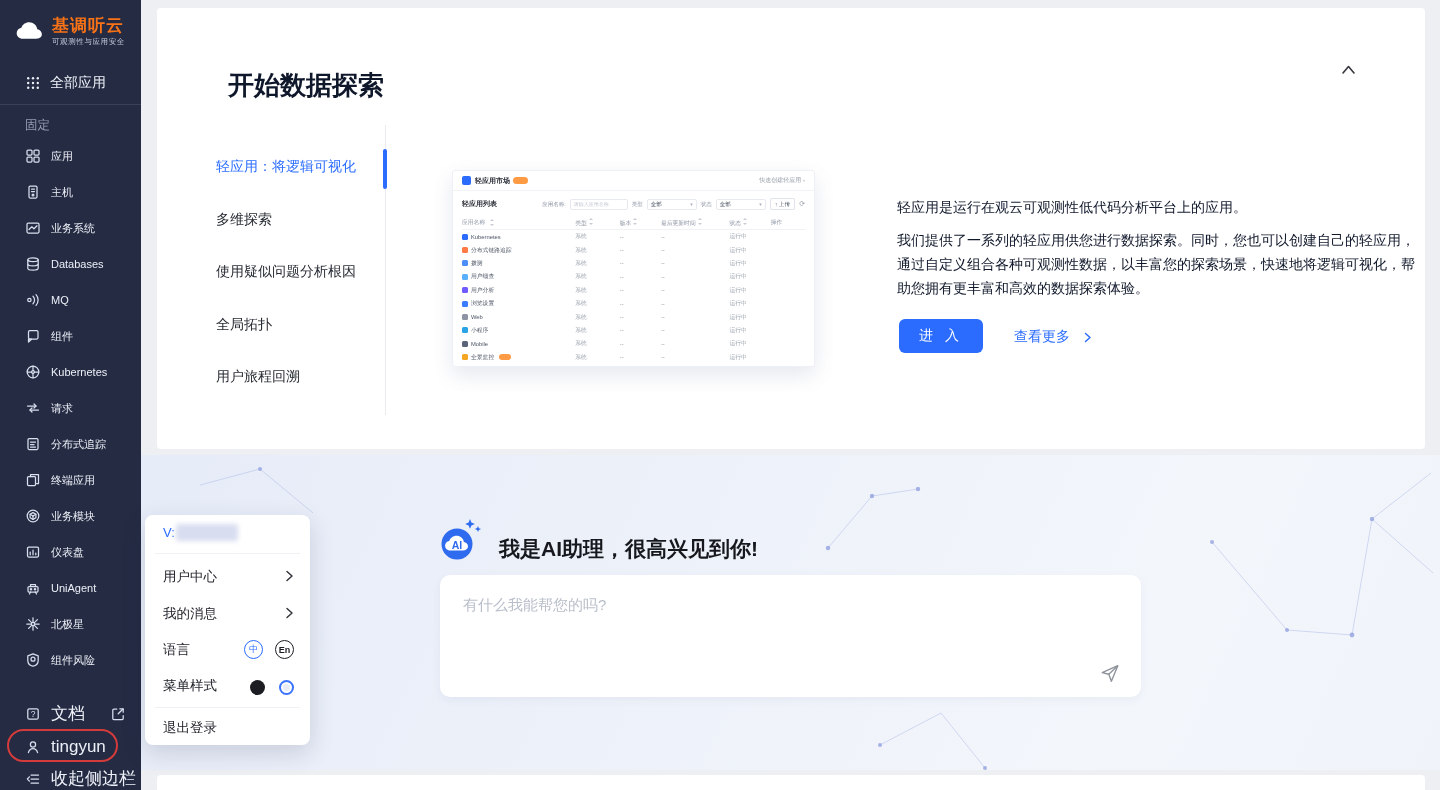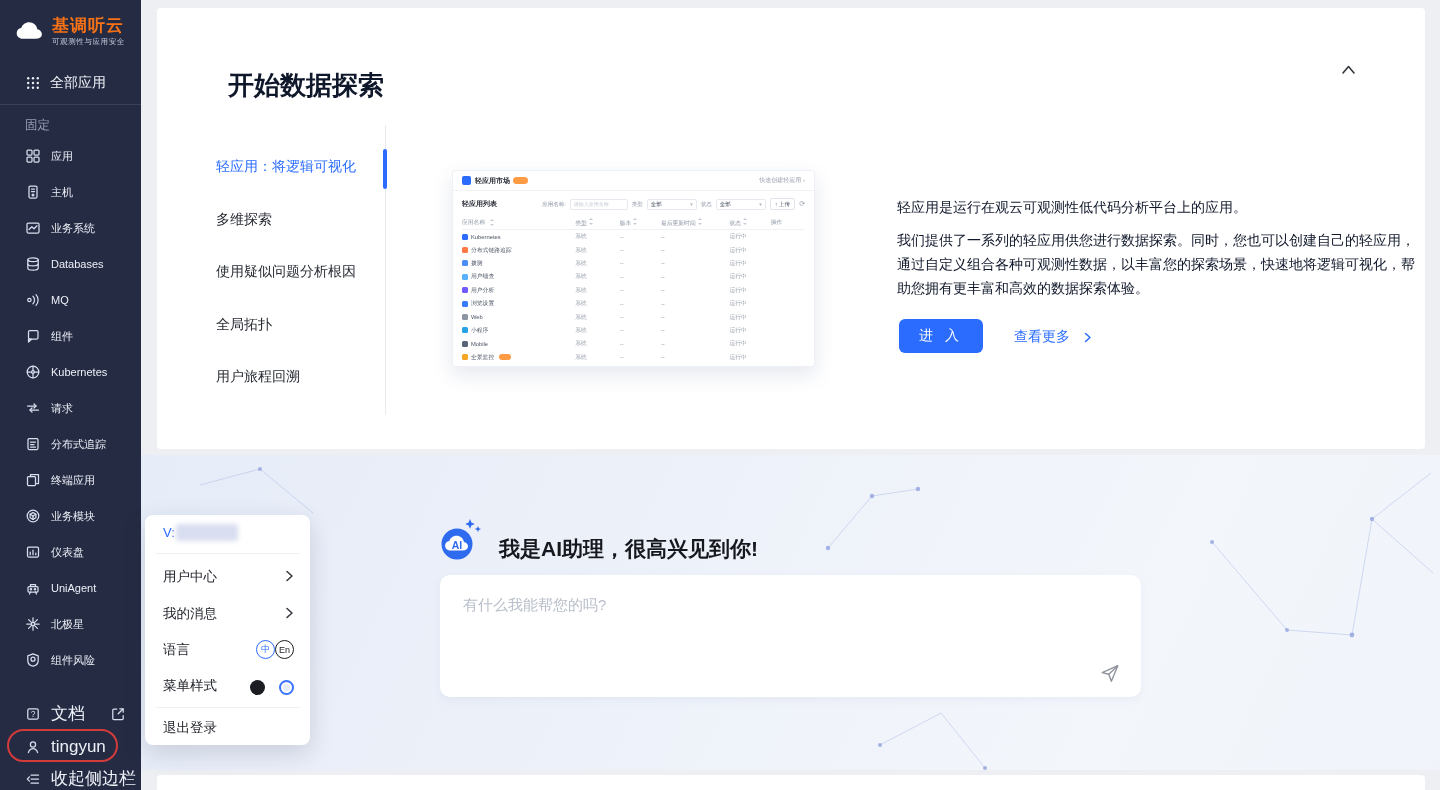--- a/index.html
+++ b/index.html
@@ -109,21 +109,21 @@
   .pp-v { color:#2b6cff; font-size:13px; }
   .pp-blur { width:62px; height:17px; margin-left:1px; background:#d8ddf0; border-radius:2px; filter:blur(2.5px); }
   .pp-div { position:absolute; left:10px; width:145px; height:1px; background:#f0f1f4; }
   .pp-item { position:absolute; left:0; width:165px; height:30px; display:flex; align-items:center;
     padding:0 16px 0 18px; font-size:13.5px; color:#23262d; cursor:pointer; }
   .pp-chevron { margin-left:auto; }
   .pp-row { position:absolute; left:18px; right:16px; display:flex; align-items:flex-end; font-size:13.5px; color:#23262d; }
   .lang-circle { width:19px; height:19px; border-radius:50%; display:flex; align-items:center;
     justify-content:center; font-size:9px; cursor:pointer; }
   .lang-zh { border:1.4px solid #2b6cff; color:#2b6cff; margin-left:auto; }
-  .lang-en { border:1.4px solid #1b1d22; color:#1b1d22; margin-left:0; font-weight:normal; }
+  .lang-en { border:1.4px solid #1b1d22; color:#1b1d22; margin-left:12px; font-weight:bold; }
   .style-dark { width:15px; height:15px; border-radius:50%; background:#1b1d22; margin-left:auto; cursor:pointer; }
   .style-light { width:15px; height:15px; border-radius:50%; border:2px solid #3b74ff;
     background:#e8ecf4; margin-left:14px; cursor:pointer; box-shadow:inset 0 0 0 2px #fff; }
 </style>
 </head>
 <body>
 
 <div class="sidebar">
   <div class="logo-row">
     <span>

